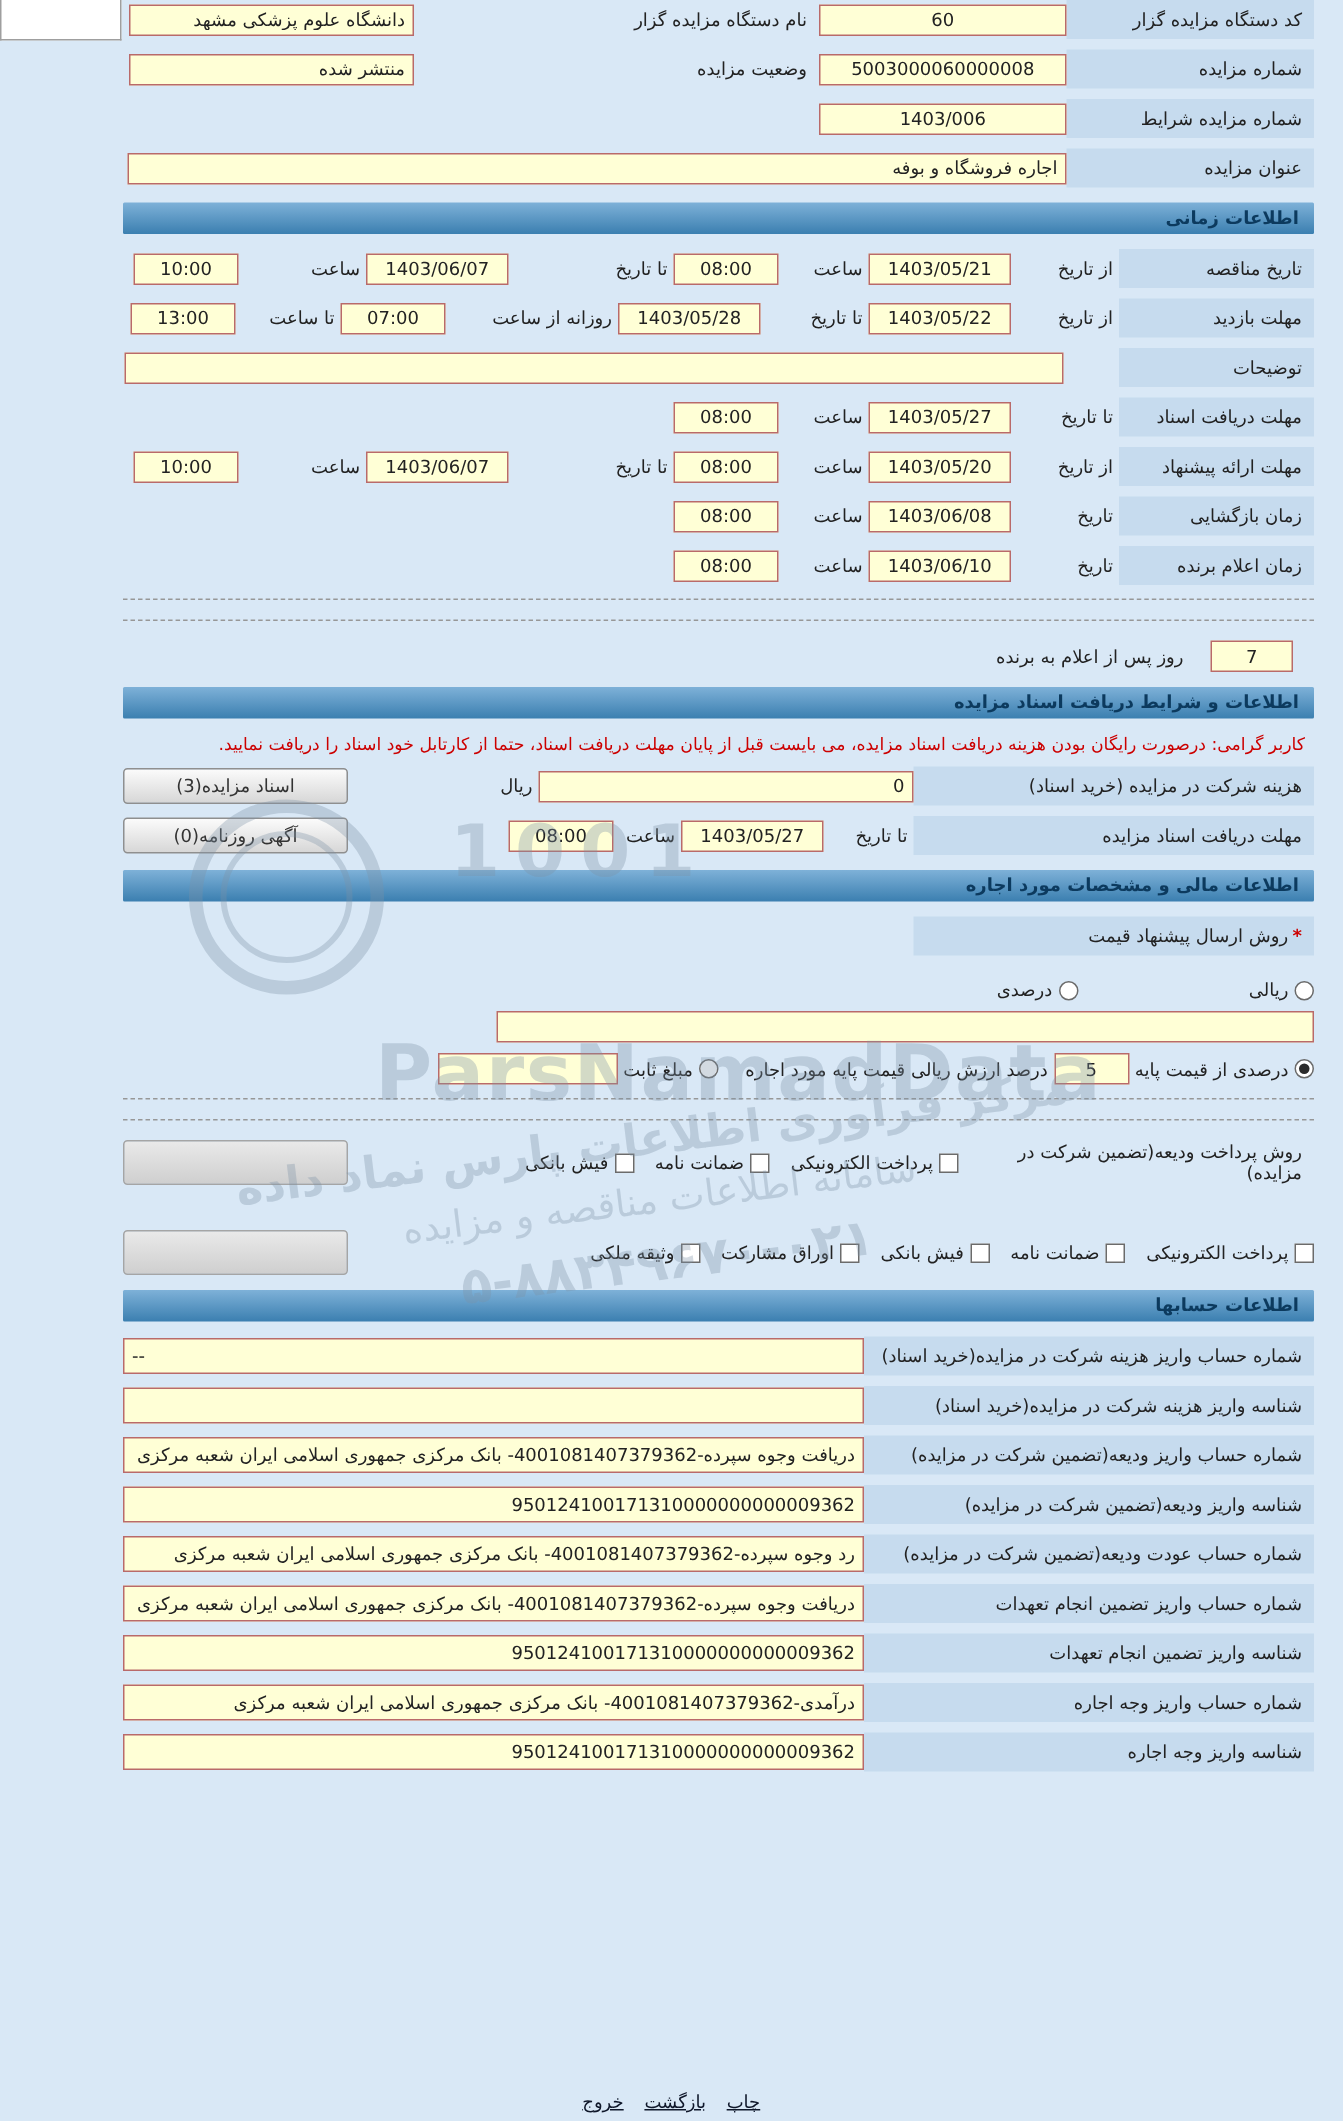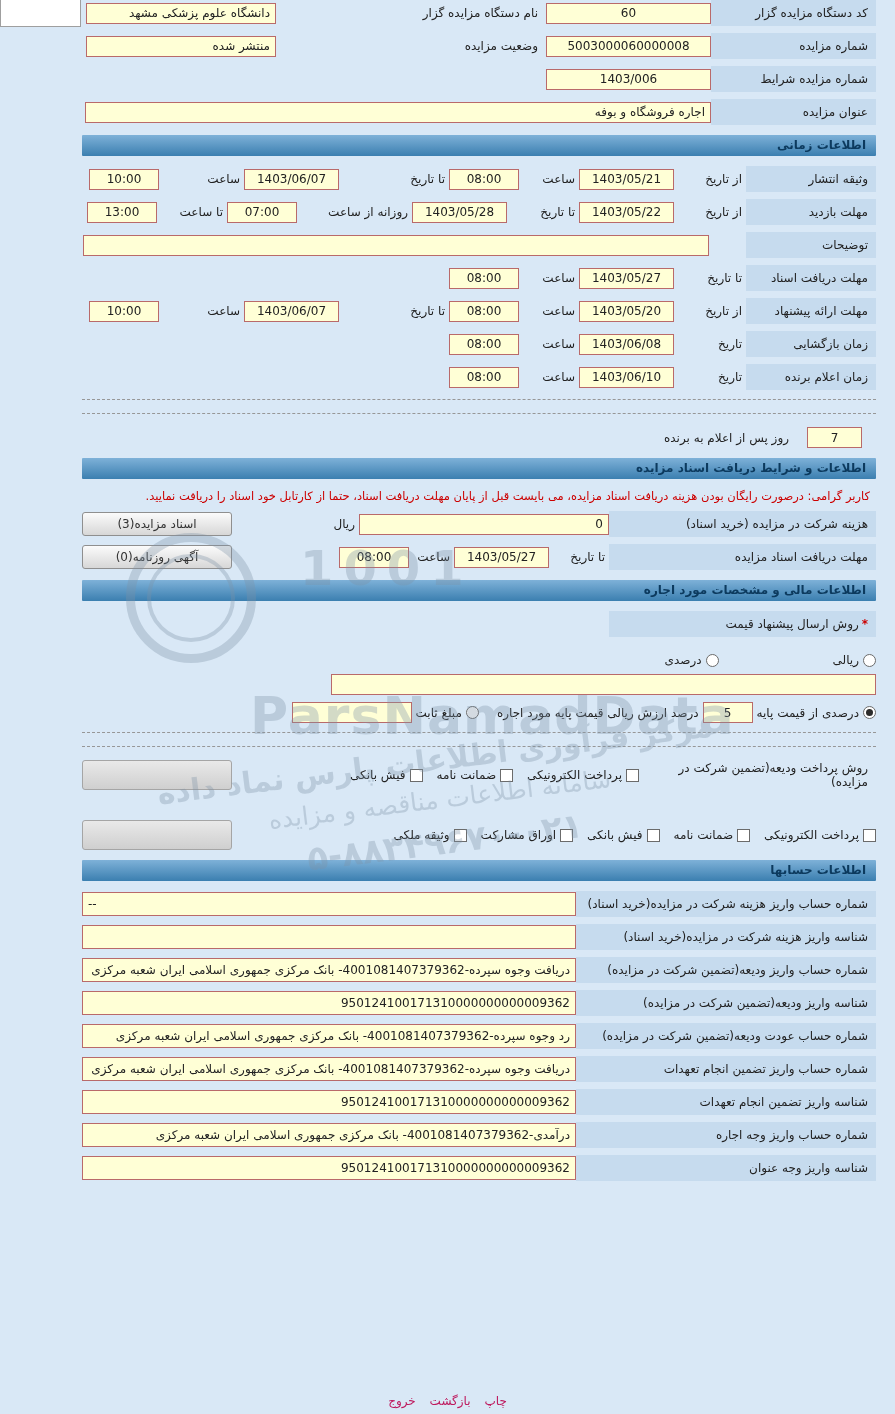--- a/index.html
+++ b/index.html
@@ -54,21 +54,21 @@
   .spacer { flex: 1; }
   .mr37 { margin-right: 37px; }
   .mt16 { margin-top: 16px; }
   .mt30 { margin-top: 30px; }
   .w45{width:45px}.w50{width:50px}.w55{width:55px}.w60{width:60px}.w70{width:70px}.w72{width:72px}
   .w85{width:85px}.w110{width:110px}.w115{width:115px}.w120{width:120px}.w130{width:130px}
   .w165{width:165px}.w190{width:190px}.w237{width:237px}.w250{width:250px}.w267{width:267px}
   .w270{width:270px}.w300{width:300px}.w545{width:545px}.w626{width:626px}
   .gap110 { width: 110px; flex: none; }
   .footer { position: absolute; bottom: 6px; left: 0; width: 100%; text-align: center; z-index: 2; }
-  .footer a { color: #be185d; margin: 0 5px; font-size: 12px; cursor: pointer; }
+  .footer a { color: #0f172a; margin: 0 5px; font-size: 12px; text-decoration: underline; cursor: pointer; }
   .corner { position: absolute; left: 0; top: 0; width: 81px; height: 27px; background: #fff; border: 1px solid #9f9f9f; border-top: none; z-index: 3; }
   
   .wm { position: absolute; inset: 0; z-index: 5; pointer-events: none; opacity: 0.33; color: #7d92a6; }
   .wm-circle { position: absolute; left: 126px; top: 533px; width: 130px; height: 130px; border: 9px solid #7d92a6; border-radius: 50%; }
   .wm-circle::after { content: ""; position: absolute; inset: 12px; border: 4px solid #7d92a6; border-radius: 50%; }
   .wm-digits { position: absolute; left: 300px; top: 540px; font-size: 48px; font-weight: bold; letter-spacing: 10px; font-family: "DejaVu Sans", sans-serif; }
   .wm-brand { position: absolute; left: 250px; top: 686px; font-size: 52px; font-weight: bold; letter-spacing: 1px; }
   .wm-fa { position: absolute; left: 130px; top: 742px; width: 620px; text-align: center; transform: rotate(-7deg); }
   .wm-l1 { font-size: 30px; font-weight: bold; }
   .wm-l2 { font-size: 25px; margin-top: 8px; }
@@ -98,21 +98,21 @@
     <input class="yl c w165" readonly="" value="1403/006" style="">
   </div>
   <div class="row">
     <div class="lbl w165">عنوان مزایده</div>
     <input class="yl w626" readonly="" value="اجاره فروشگاه و بوفه" style="">
   </div>
 
   <div class="bar">اطلاعات زمانی</div>
 
   <div class="row">
-    <div class="lbl w130">وثیقه انتشار</div>
+    <div class="lbl w130">تاریخ مناقصه</div>
     <div class="sl w72">از تاریخ</div>
     <input class="yl date" readonly="" value="1403/05/21" style="">
     <div class="sl w60">ساعت</div>
     <input class="yl time" readonly="" value="08:00" style="">
     <div class="sl w110">تا تاریخ</div>
     <input class="yl date" readonly="" value="1403/06/07" style="">
     <div class="sl w85">ساعت</div>
     <input class="yl time" readonly="" value="10:00" style="">
   </div>
 
@@ -303,21 +303,21 @@
   </div>
   <div class="row">
     <div class="lbl w300">شناسه واریز تضمین انجام تعهدات</div>
     <input class="yl acct" readonly="" value="950124100171310000000000009362" style="">
   </div>
   <div class="row">
     <div class="lbl w300">شماره حساب واریز وجه اجاره</div>
     <input class="yl acct" readonly="" value="درآمدی-4001081407379362- بانک مرکزی جمهوری اسلامی ایران شعبه مرکزی" style="">
   </div>
   <div class="row">
-    <div class="lbl w300">شناسه واریز وجه عنوان</div>
+    <div class="lbl w300">شناسه واریز وجه اجاره</div>
     <input class="yl acct" readonly="" value="950124100171310000000000009362" style="">
   </div>
 
 </div>
 
 <div class="wm">
   <div class="wm-circle"></div>
   <div class="wm-digits">1001</div>
   <div class="wm-brand">ParsNamadData</div>
   <div class="wm-fa">

